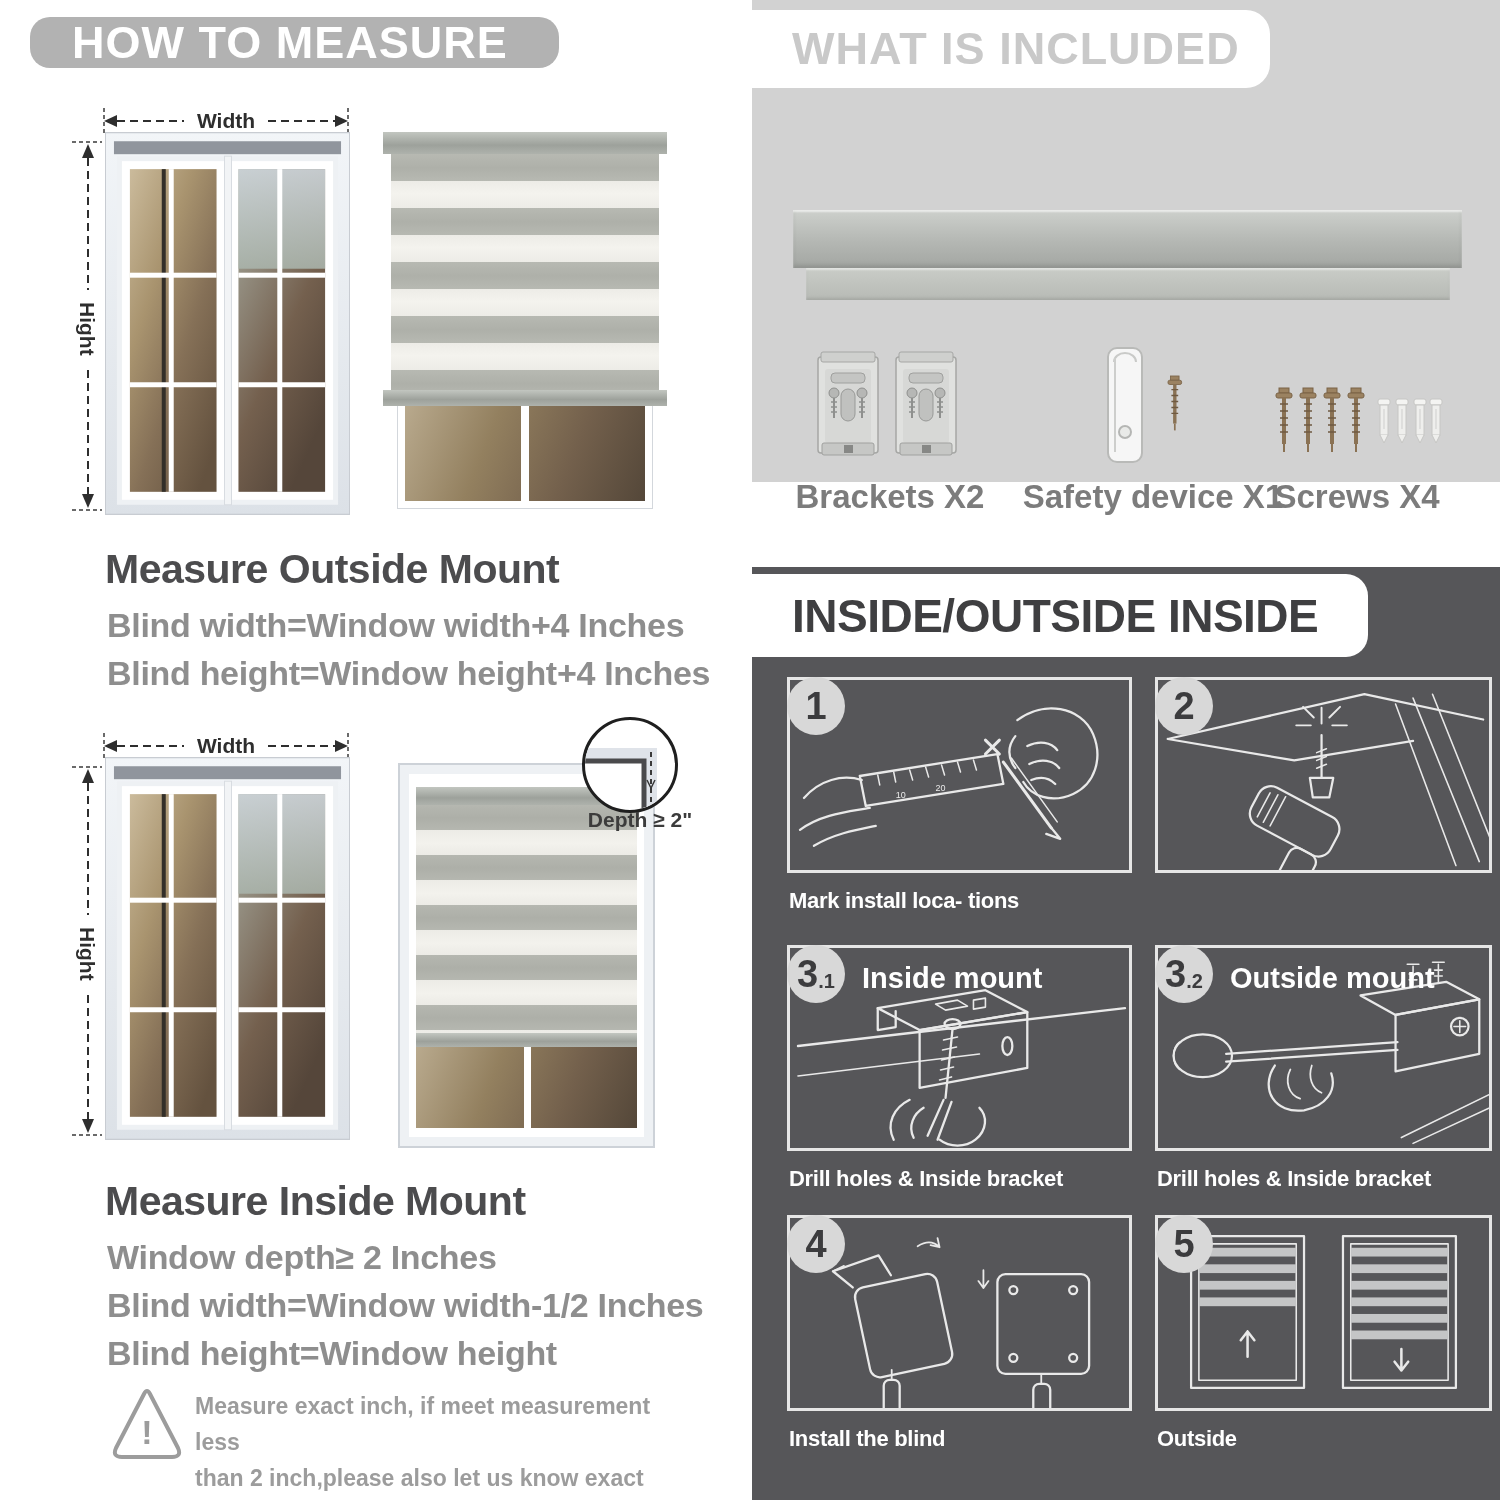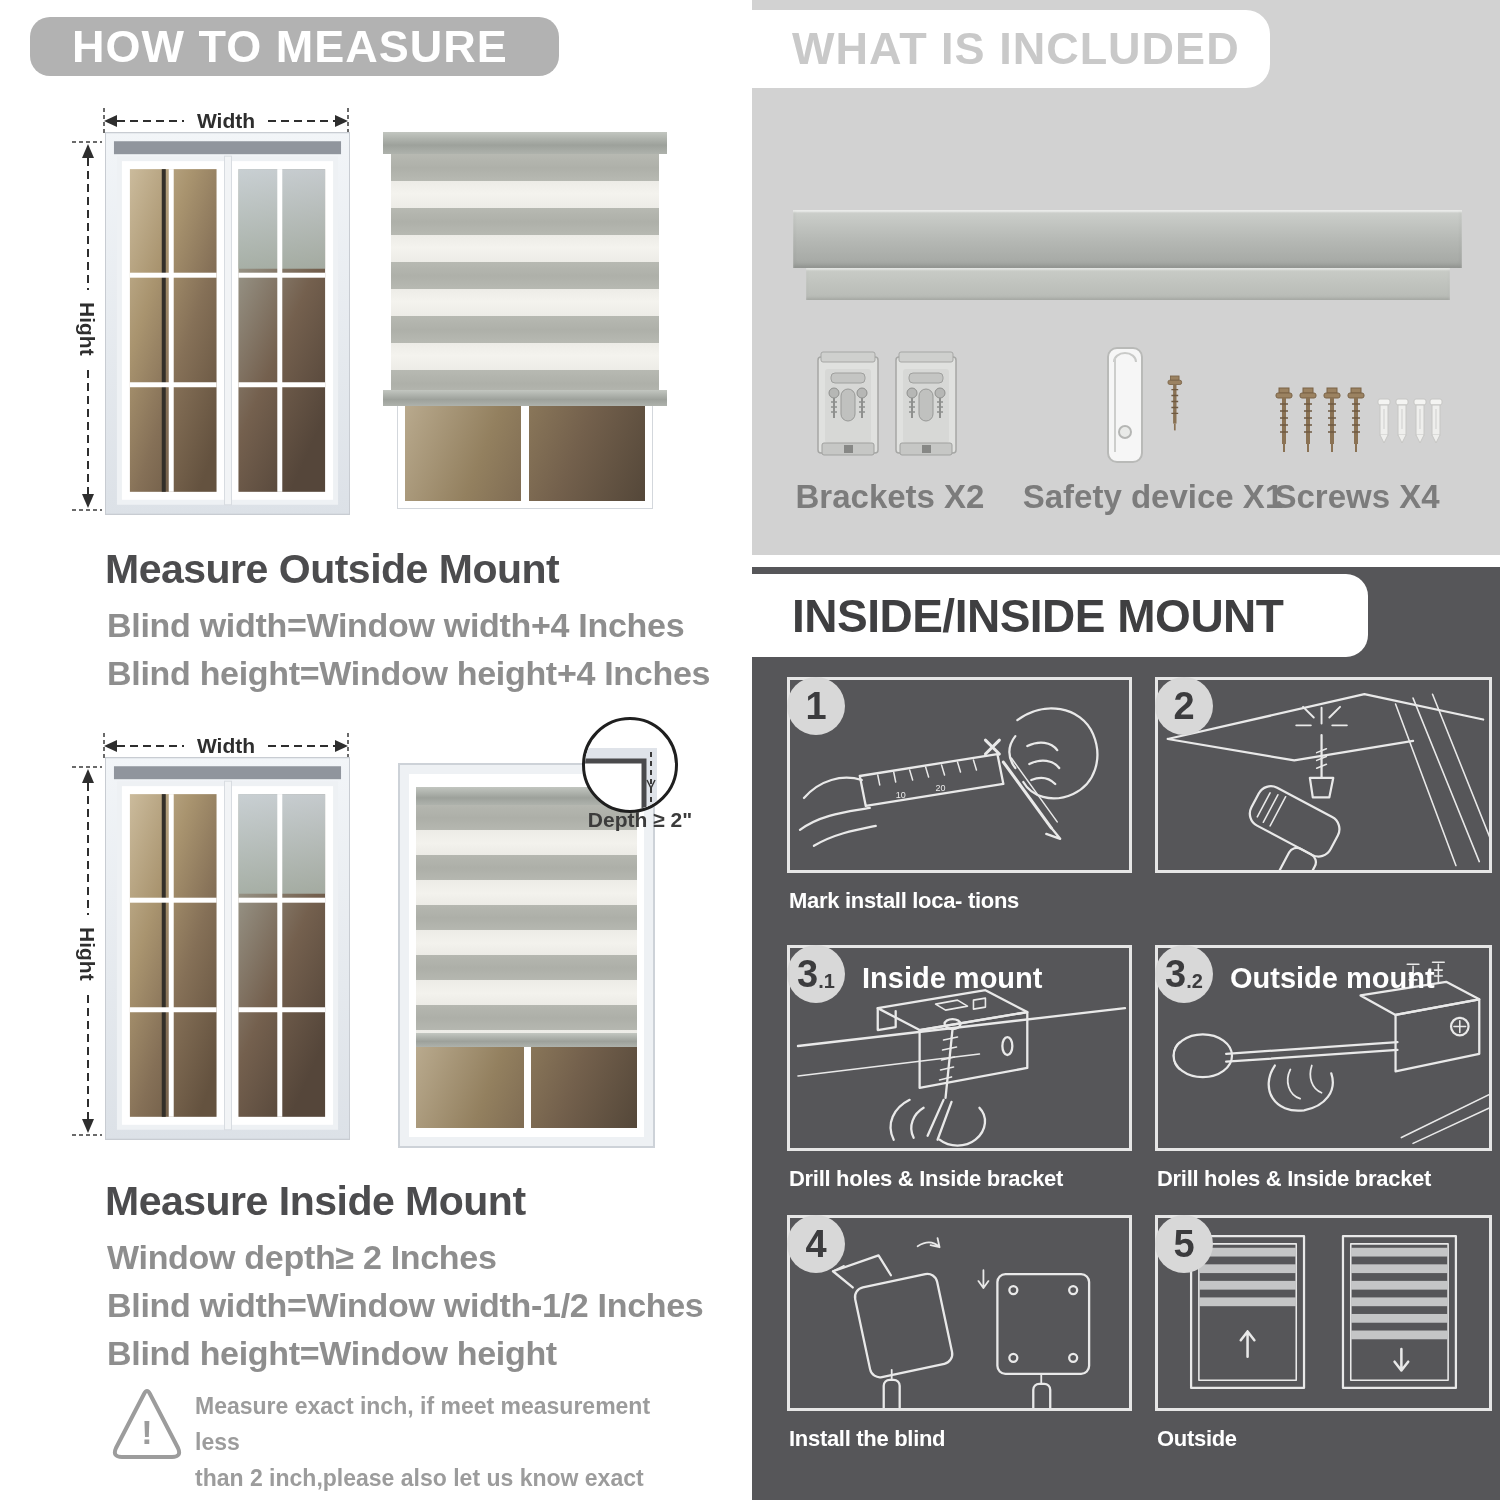--- a/index.html
+++ b/index.html
@@ -105,21 +105,21 @@
 
       <g id="anchor-g">
         <rect x="0" y="0" width="12" height="6" rx="2" fill="#f4f4f2" stroke="#c6c6c4" stroke-width="1"></rect>
         <rect x="2" y="6" width="8" height="30" fill="#efefed" stroke="#c6c6c4" stroke-width="1"></rect>
         <path d="M2,36 L6,44 L10,36" fill="#efefed" stroke="#c6c6c4" stroke-width="1"></path>
         <path d="M6,10 V30" stroke="#d8d8d6" stroke-width="1.4"></path>
       </g>
     </defs>
   </svg>
 
-  <div class="abs hdr-box" style="left:30px;top:17px;width:487px;height:59px;">
+  <div class="abs hdr-box" style="left:30px;top:17px;width:487px;height:51px;">
     <span>HOW TO MEASURE</span>
   </div>
 
   <svg class="abs" style="left:100px;top:108px;" width="252" height="26" viewBox="0 0 252 26">
     <path d="M4,0 V26 M248,0 V26" stroke="#3a3a3a" stroke-width="1.5" stroke-dasharray="4 3"></path>
     <polygon points="4,13 17,7 17,19" fill="#2e2e2e"></polygon>
     <polygon points="248,13 235,7 235,19" fill="#2e2e2e"></polygon>
     <path d="M17,13 H84 M168,13 H235" stroke="#2e2e2e" stroke-width="2" stroke-dasharray="8 5"></path>
     <text x="126" y="20" text-anchor="middle" font-size="21" font-weight="bold" fill="#2e2e2e">Width</text>
   </svg>
@@ -199,21 +199,21 @@
   <svg class="abs" style="left:112px;top:1386px;" width="70" height="78" viewBox="0 0 70 78">
     <path d="M38,8 L66,62 Q70,71 60,71 L10,71 Q0,71 4,62 L32,8 Q35,2 38,8 Z" fill="none" stroke="#9c9c9c" stroke-width="4" stroke-linejoin="round"></path>
     <text x="35" y="58" text-anchor="middle" font-size="34" font-weight="bold" fill="#9c9c9c">!</text>
   </svg>
   <div class="abs" style="left:195px;top:1388px;width:470px;">
     <div class="note-line">Measure exact inch, if meet measurement less</div>
     <div class="note-line">than 2 inch,please also let us know exact</div>
     <div class="note-line">measurement, please do not leave it</div>
   </div>
 
-  <div class="abs" style="left:752px;top:0;width:748px;height:555px;background:#d2d2d2;">
+  <div class="abs" style="left:752px;top:0;width:748px;height:482px;background:#d2d2d2;">
     <div class="abs" style="left:0;top:10px;width:518px;height:78px;background:#ffffff;border-radius:0 24px 24px 0;
                 display:flex;align-items:center;padding-left:40px;box-sizing:border-box;">
       <span style="font-size:45px;font-weight:bold;color:#c9c9c9;letter-spacing:1px;">WHAT IS INCLUDED</span>
     </div>
 
 
     <div class="abs headrail-main" style="left:41px;top:210px;width:669px;height:58px;"></div>
     <div class="abs headrail-low" style="left:54px;top:268px;width:644px;height:32px;"></div>
 
     <svg class="abs" style="left:63px;top:350px;" width="150" height="110" viewBox="0 0 150 110">
@@ -242,21 +242,21 @@
 
     <div class="abs part-label" style="left:28px;top:478px;width:220px;">Brackets X2</div>
     <div class="abs part-label" style="left:246px;top:478px;width:310px;">Safety device X1</div>
     <div class="abs part-label" style="left:500px;top:478px;width:210px;">Screws X4</div>
   </div>
 
   <div class="abs" style="left:752px;top:567px;width:748px;height:933px;background:#565659;">
 
     <div class="abs" style="left:0;top:7px;width:616px;height:83px;background:#ffffff;border-radius:0 22px 22px 0;
                 display:flex;align-items:center;padding-left:40px;box-sizing:border-box;">
-      <span style="font-size:46px;font-weight:bold;color:#3f3f41;letter-spacing:-0.5px;">INSIDE/INSIDE MOUNT</span>
+      <span style="font-size:46px;font-weight:bold;color:#3f3f41;letter-spacing:-0.5px;">INSIDE/OUTSIDE INSIDE</span>
     </div>
 
     <div class="abs panel" style="left:35px;top:110px;width:345px;height:196px;">
       <svg class="lineart" width="339" height="190" viewBox="0 0 340 190">
         <path d="M14,118 C30,100 52,94 72,100"></path>
         <path d="M10,150 C32,134 58,132 80,128"></path>
         <path d="M24,166 C44,154 66,150 86,146"></path>
         <path d="M70,96 L208,74 L214,104 L76,126 Z"></path>
         <path d="M88,95 l2,10 M104,92 l2,10 M120,90 l3,10 M136,87 l3,10 M152,85 l3,10 M168,82 l3,10 M184,80 l3,10" stroke-width="1.5"></path>
         <text x="106" y="118" font-size="9" fill="#e9e9e9" stroke="none">10</text>

